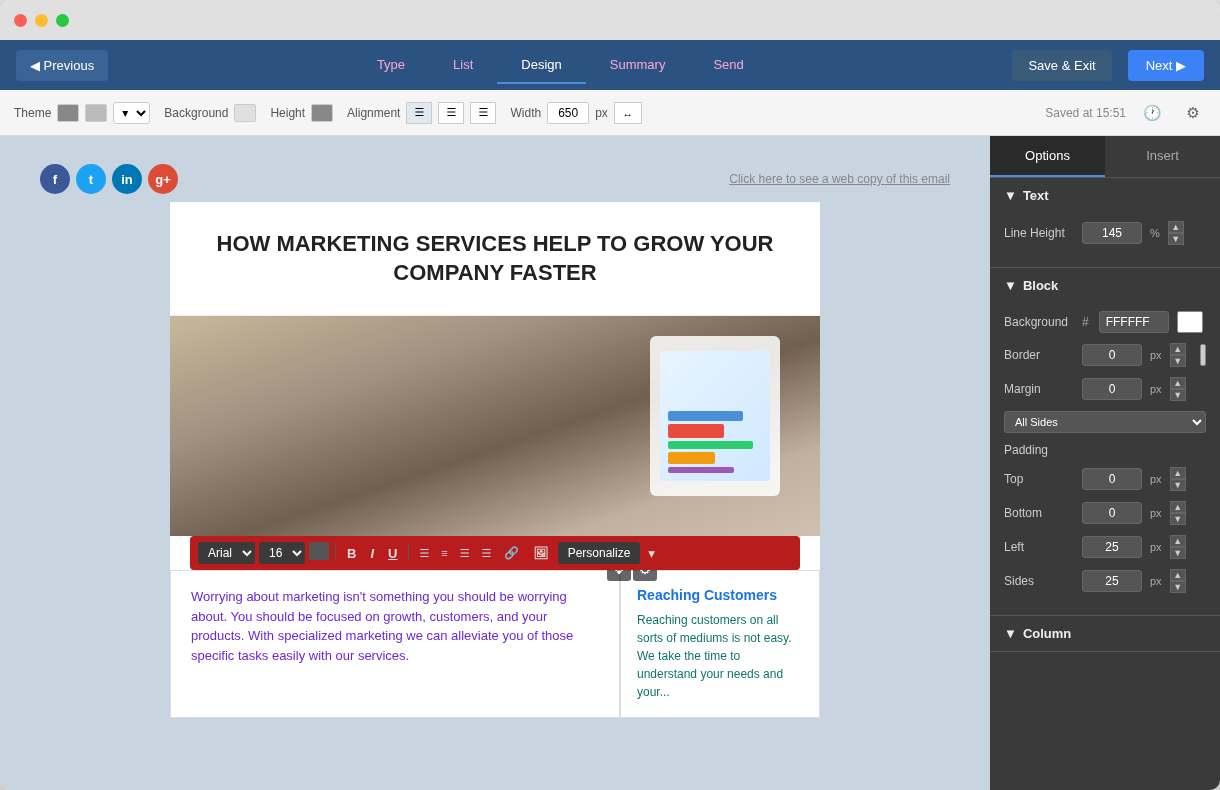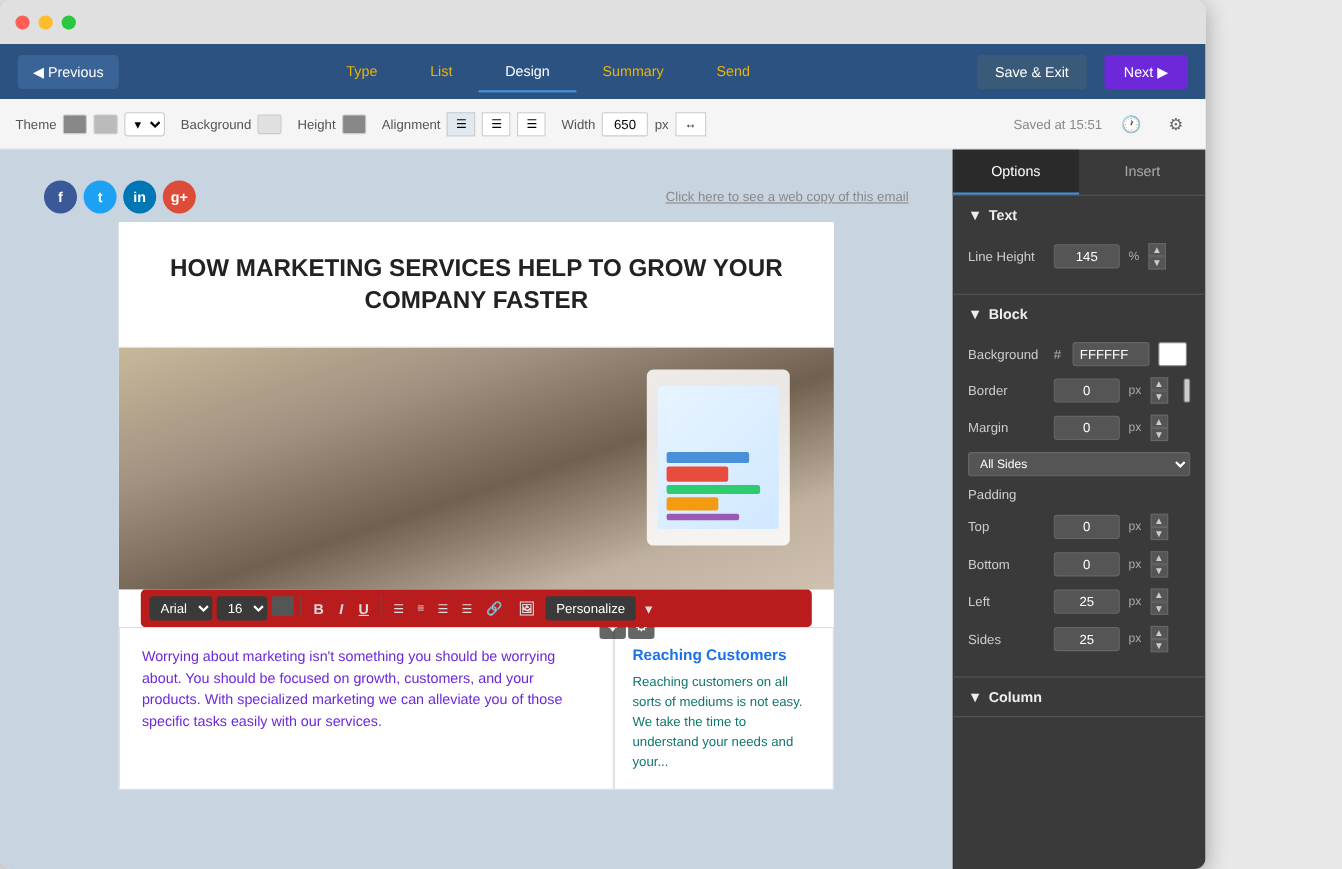--- a/index.html
+++ b/index.html
@@ -1,34 +1,34 @@
 <!DOCTYPE html>
 <html><head>
   <meta charset="utf-8">
   <style>
     * { box-sizing: border-box; margin: 0; padding: 0; }
     body { font-family: -apple-system, BlinkMacSystemFont, 'Segoe UI', Arial, sans-serif; background: #e8e8e8; width: 1220px; height: 790px; overflow: hidden; }
 
-    .window { width: 1096px; height: 790px; background: #f0f0f0; border-radius: 10px; overflow: hidden; box-shadow: 0 4px 20px rgba(0,0,0,0.3); }
+    .window { width: 1220px; height: 790px; background: #f0f0f0; border-radius: 10px; overflow: hidden; box-shadow: 0 4px 20px rgba(0,0,0,0.3); }
 
     
     .titlebar { height: 40px; background: #e0e0e0; display: flex; align-items: center; padding: 0 14px; gap: 8px; border-radius: 10px 10px 0 0; }
     .titlebar-btn { width: 13px; height: 13px; border-radius: 50%; border: none; cursor: pointer; }
     .btn-close { background: #ff5f57; }
     .btn-min { background: #ffbd2e; }
     .btn-max { background: #28c840; }
 
     
     .topnav { height: 50px; background: #2c5282; display: flex; align-items: center; padding: 0 16px; gap: 8px; }
     .nav-prev { background: #3a6396; color: #fff; border: none; padding: 8px 14px; border-radius: 4px; cursor: pointer; font-size: 13px; display: flex; align-items: center; gap: 4px; }
     .nav-tabs { display: flex; gap: 0; margin: 0 auto; }
-    .nav-tab { padding: 10px 24px; color: #eab308; font-size: 13px; cursor: pointer; border-bottom: 2px solid transparent; }
+    .nav-tab { padding: 10px 24px; color: #f9a8d4; font-size: 13px; cursor: pointer; border-bottom: 2px solid transparent; }
     .nav-tab.active { color: #fff; border-bottom: 2px solid #4a90d9; }
     .nav-save { background: #3a5a7a; color: #fff; border: none; padding: 8px 16px; border-radius: 4px; cursor: pointer; font-size: 13px; }
-    .nav-next { background: #6d28d9; color: #fff; border: none; padding: 8px 18px; border-radius: 4px; cursor: pointer; font-size: 13px; display: flex; align-items: center; gap: 4px; margin-left: 8px; }
+    .nav-next { background: #3b82f6; color: #fff; border: none; padding: 8px 18px; border-radius: 4px; cursor: pointer; font-size: 13px; display: flex; align-items: center; gap: 4px; margin-left: 8px; }
 
     
     .toolbar { height: 46px; background: #f5f5f5; border-bottom: 1px solid #ddd; display: flex; align-items: center; padding: 0 14px; gap: 14px; }
     .toolbar-group { display: flex; align-items: center; gap: 6px; }
     .toolbar-label { font-size: 12px; color: #555; }
     .color-swatch { width: 22px; height: 18px; border: 1px solid #ccc; border-radius: 2px; cursor: pointer; }
     .toolbar-select { font-size: 12px; border: 1px solid #ccc; background: #fff; padding: 2px 4px; border-radius: 3px; cursor: pointer; }
     .align-btn { width: 26px; height: 22px; background: #fff; border: 1px solid #ccc; cursor: pointer; display: flex; align-items: center; justify-content: center; font-size: 11px; }
     .align-btn.active { background: #e0e8f0; }
     .width-input { width: 42px; height: 22px; border: 1px solid #ccc; text-align: center; font-size: 12px; border-radius: 2px; }

